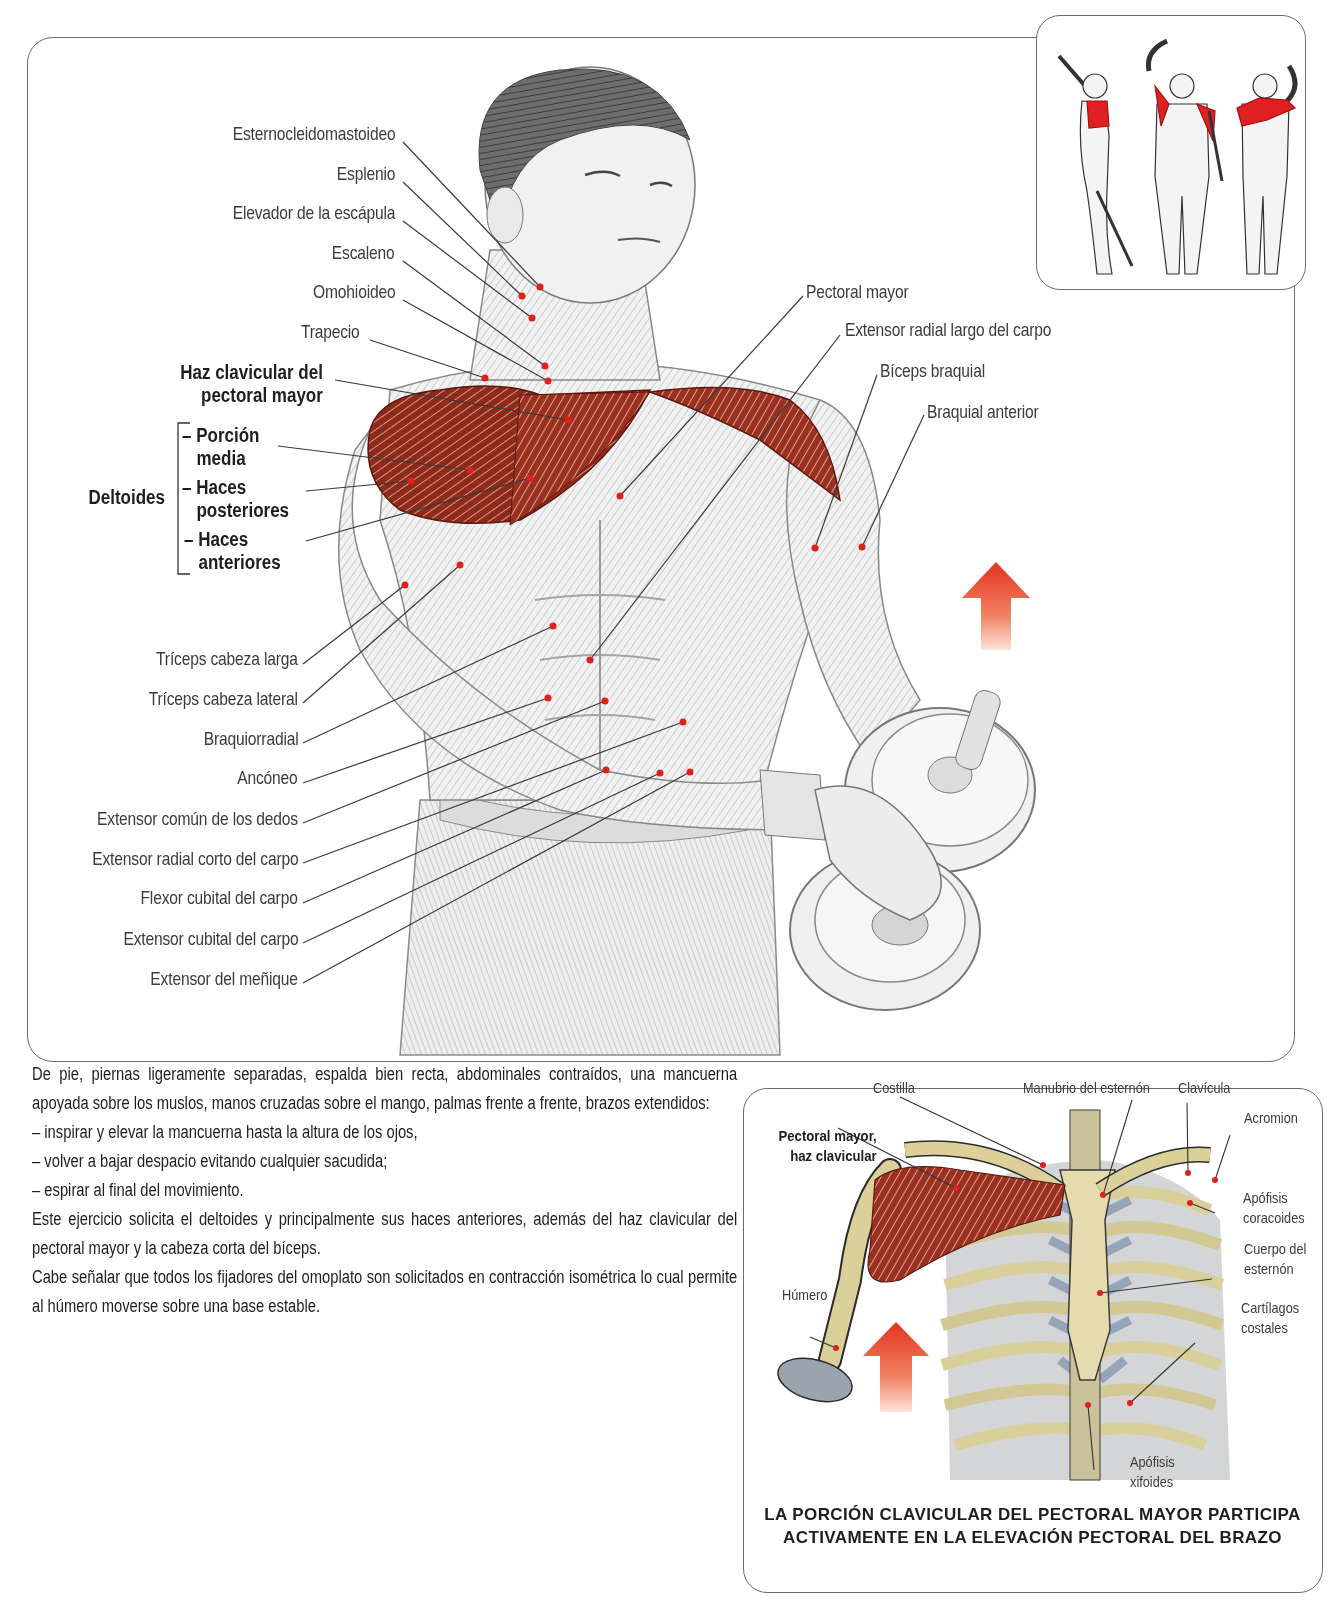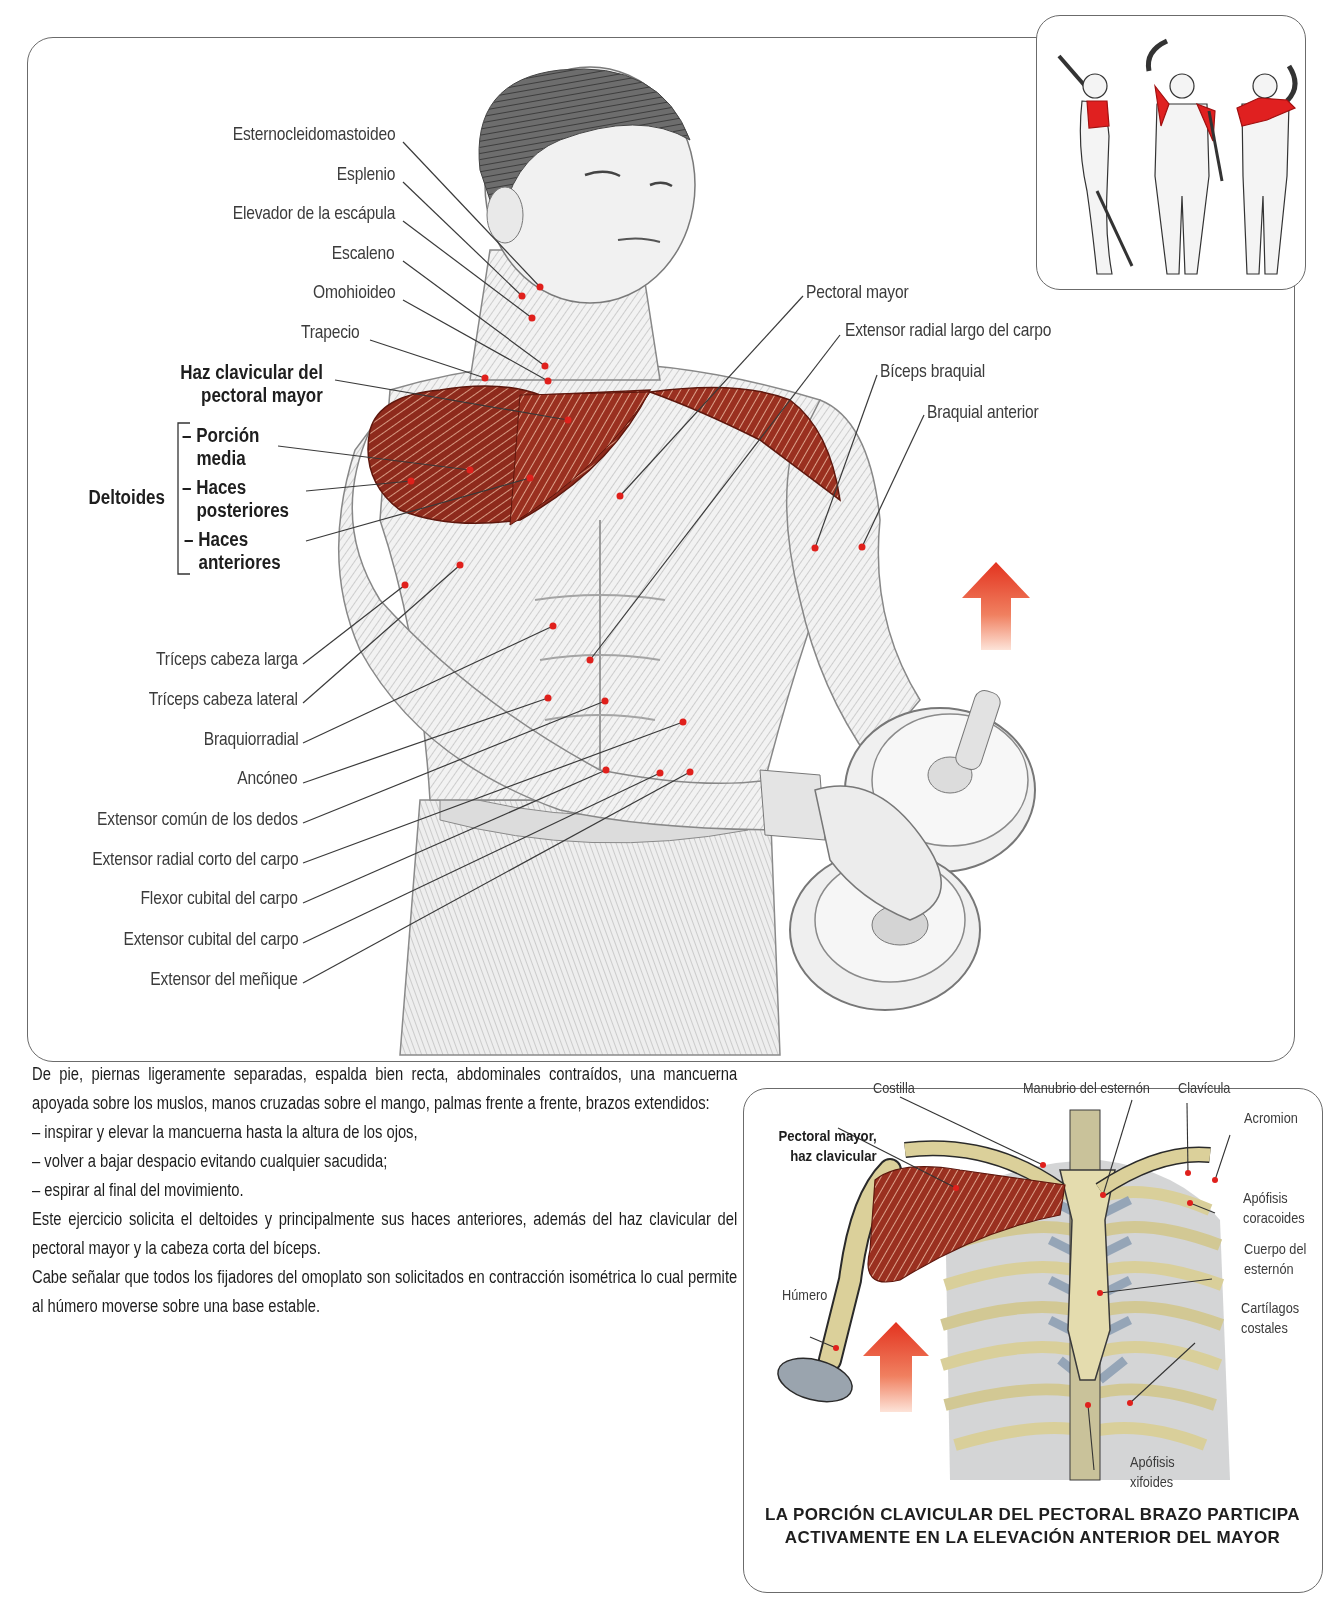--- a/index.html
+++ b/index.html
@@ -331,15 +331,15 @@
 <div class="slbl" style="left:1241px; top:1298px;">
   <div>Cartílagos</div>
   <div>costales</div>
 </div>
 <div class="slbl" style="left:1130px; top:1452px;">
   <div>Apófisis</div>
   <div>xifoides</div>
 </div>
 
 <div class="caption">
-  <div>LA PORCIÓN CLAVICULAR DEL PECTORAL BRAZO PARTICIPA</div>
-  <div>ACTIVAMENTE EN LA ELEVACIÓN ANTERIOR DEL MAYOR</div>
+  <div>LA PORCIÓN CLAVICULAR DEL PECTORAL MAYOR PARTICIPA</div>
+  <div>ACTIVAMENTE EN LA ELEVACIÓN PECTORAL DEL BRAZO</div>
 </div>
 
 </body></html>

